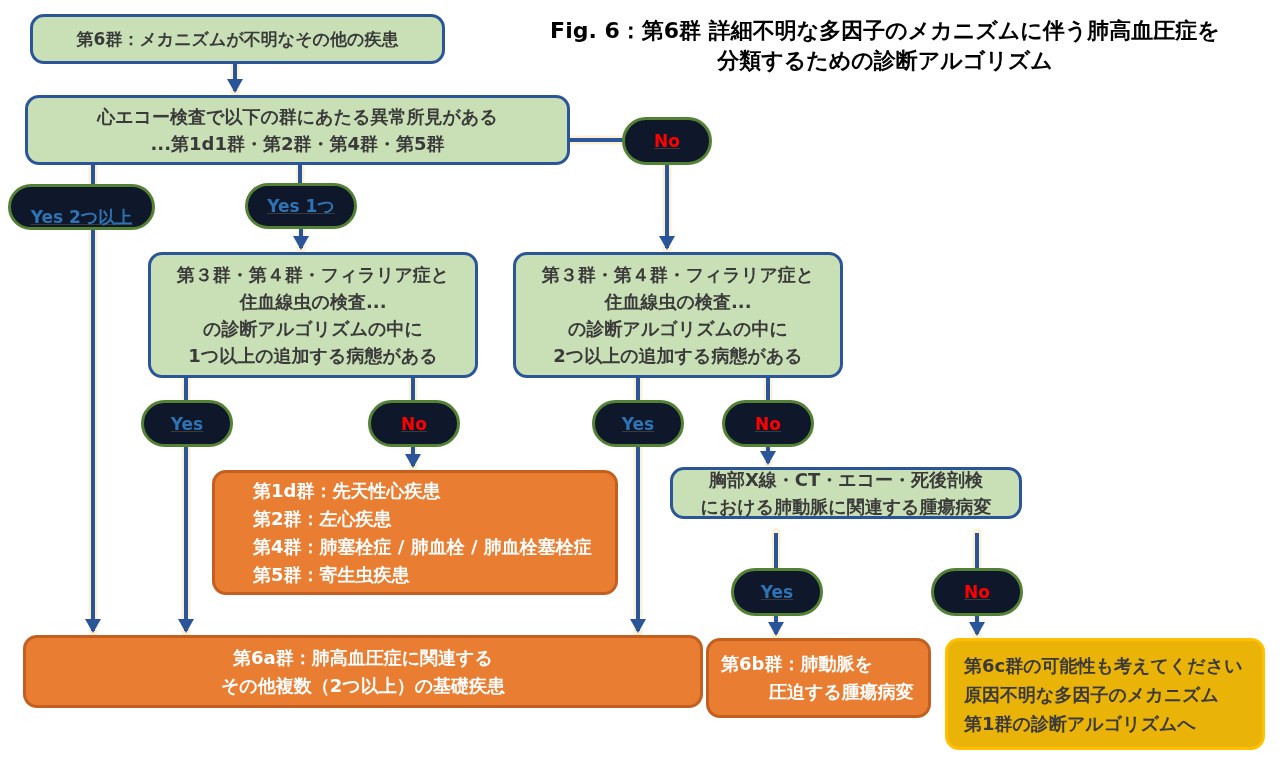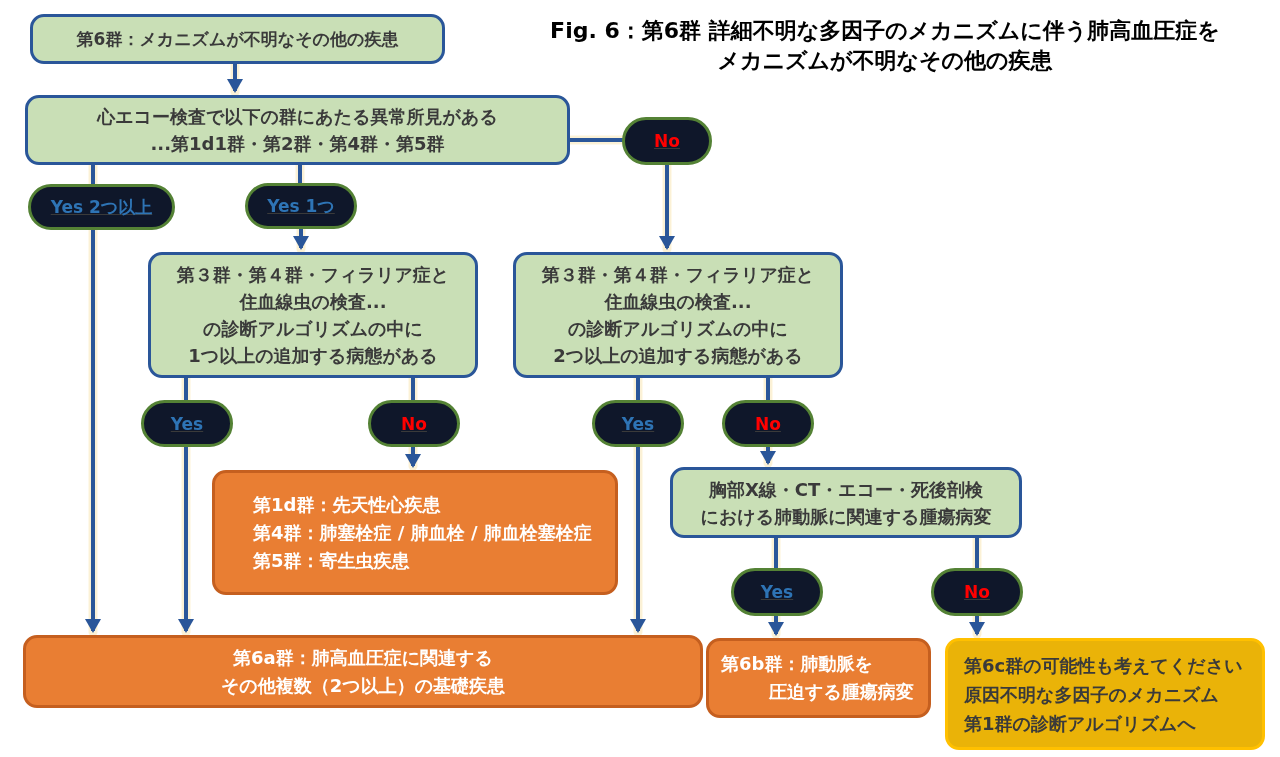--- a/index.html
+++ b/index.html
@@ -90,37 +90,37 @@
       <line x1="768" y1="444" x2="768" y2="463" marker-end="url(#arrow)"></line>
       <line x1="776" y1="533" x2="776" y2="572"></line>
       <line x1="776" y1="613" x2="776" y2="634" marker-end="url(#arrow)"></line>
       <line x1="977" y1="533" x2="977" y2="572"></line>
       <line x1="977" y1="613" x2="977" y2="634" marker-end="url(#arrow)"></line>
     </g>
   </svg>
 
   <div class="title" style="left:505px;top:16px;width:760px;">
     <div>Fig. 6：第6群 詳細不明な多因子のメカニズムに伴う肺高血圧症を</div>
-    <div>メカニズムが不明なその他の疾患</div>
+    <div>分類するための診断アルゴリズム</div>
   </div>
 
   <div class="node green" style="left:30px;top:14px;width:415px;height:50px;font-size:17px;">
     <div>第6群：メカニズムが不明なその他の疾患</div>
   </div>
 
   <div class="node green" style="left:25px;top:95px;width:545px;height:70px;">
     <div>心エコー検査で以下の群にあたる異常所見がある</div>
     <div>...第1d1群・第2群・第4群・第5群</div>
   </div>
 
   <div class="node oval" style="left:622px;top:117px;width:90px;height:48px;">
     <div class="no">No</div>
   </div>
 
-  <div class="node oval" style="left:28px;top:184px;width:147px;height:46px;">
+  <div class="node oval" style="left:8px;top:184px;width:147px;height:46px;justify-content:flex-end;">
     <div class="yes">Yes 2つ以上</div>
   </div>
 
   <div class="node oval" style="left:245px;top:183px;width:112px;height:46px;">
     <div class="yes">Yes 1つ</div>
   </div>
 
   <div class="node green" style="left:148px;top:252px;width:330px;height:126px;">
     <div>第３群・第４群・フィラリア症と</div>
     <div>住血線虫の検査...</div>
@@ -143,25 +143,26 @@
   </div>
   <div class="node oval" style="left:592px;top:400px;width:92px;height:47px;">
     <div class="yes">Yes</div>
   </div>
   <div class="node oval" style="left:722px;top:400px;width:92px;height:47px;">
     <div class="no">No</div>
   </div>
 
   <div class="node orange align-left" style="left:212px;top:470px;width:406px;height:125px;padding-left:38px;">
     <div>第1d群：先天性心疾患</div>
+    <div>第2群：左心疾患</div>
     <div>第4群：肺塞栓症 / 肺血栓 / 肺血栓塞栓症</div>
     <div>第5群：寄生虫疾患</div>
   </div>
 
-  <div class="node green" style="left:670px;top:467px;width:352px;height:71px;justify-content:center;">
+  <div class="node green" style="left:670px;top:467px;width:352px;height:52px;justify-content:center;">
     <div>胸部X線・CT・エコー・死後剖検</div>
     <div>における肺動脈に関連する腫瘍病変</div>
   </div>
 
   <div class="node oval" style="left:731px;top:568px;width:92px;height:48px;">
     <div class="yes">Yes</div>
   </div>
   <div class="node oval" style="left:931px;top:568px;width:92px;height:48px;">
     <div class="no">No</div>
   </div>

